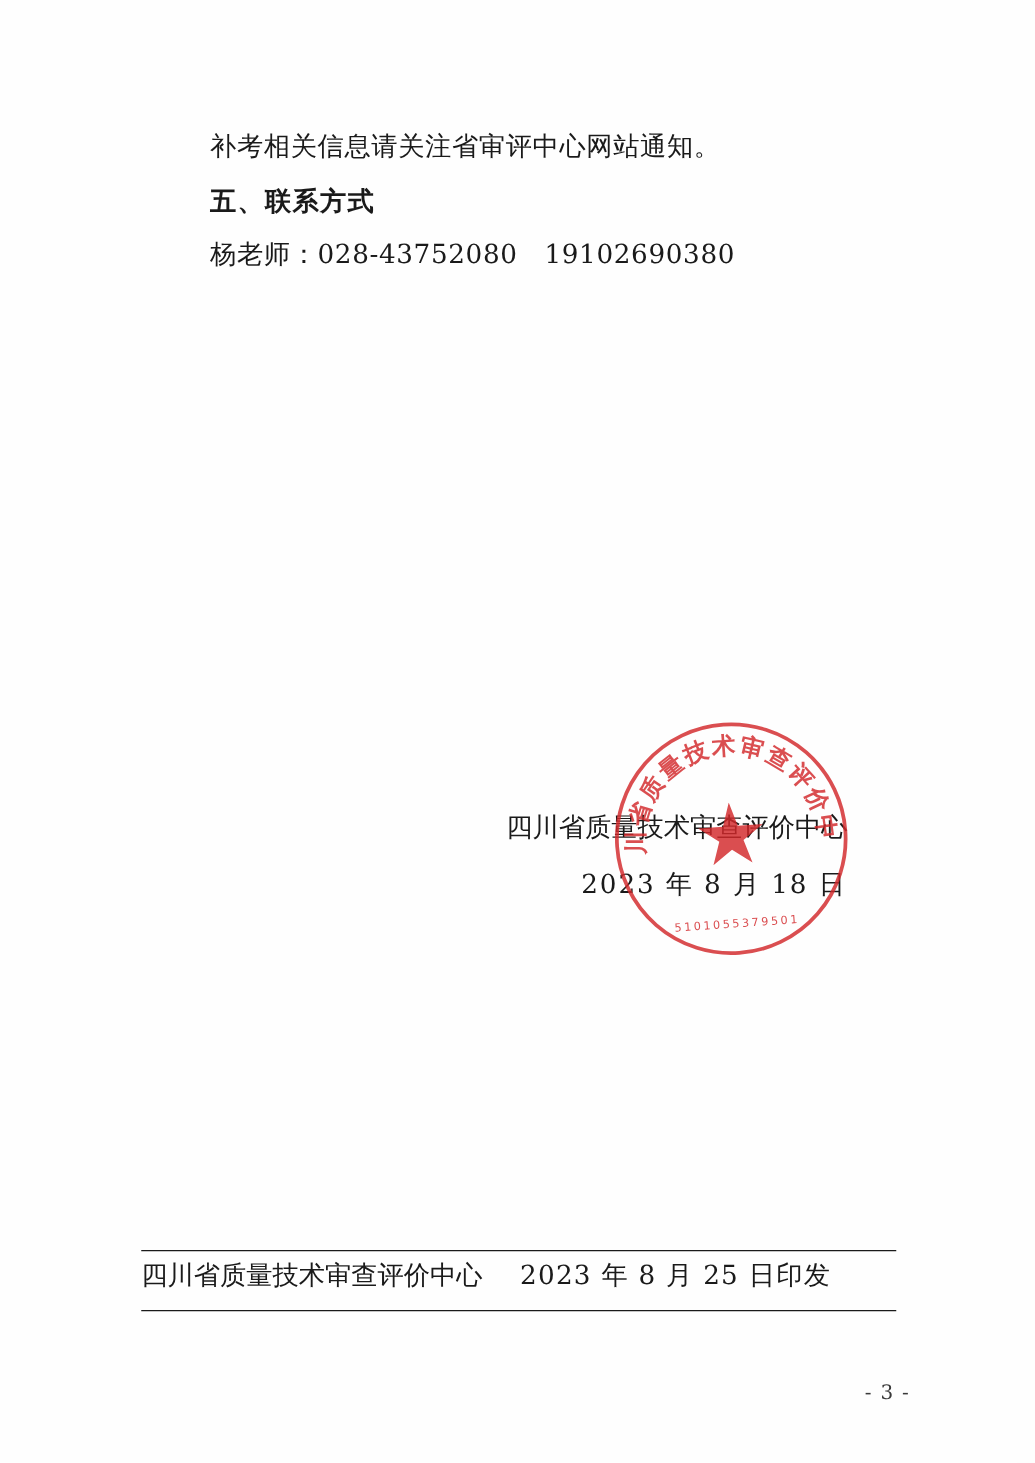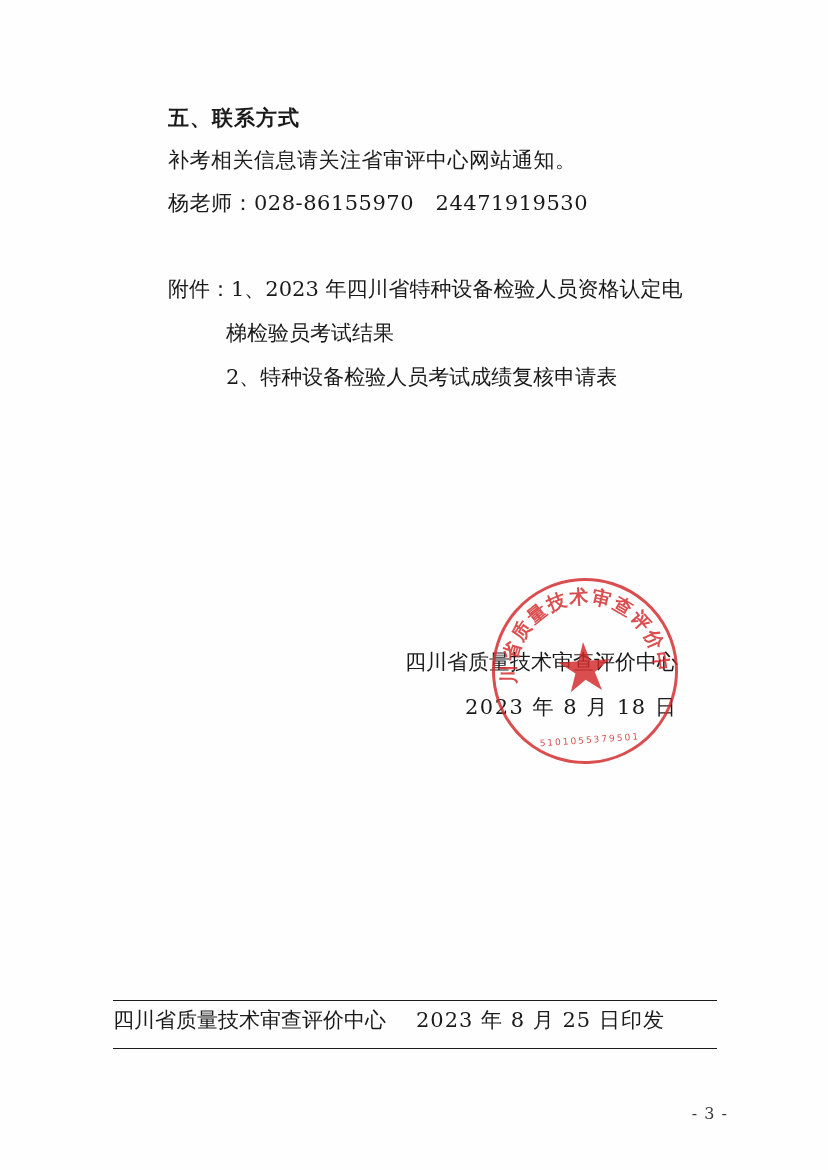--- a/index.html
+++ b/index.html
@@ -159,35 +159,30 @@
     letter-spacing: 1px;
   }
 </style>
 </head>
 <body>
 
 <div class="page">
 
   <div class="doc-body">
 
+    <div class="line">补考相关信息请关注省审评中心网站通知。</div>
+
     <div class="line bold">五、联系方式</div>
 
-    <div class="line">补考相关信息请关注省审评中心网站通知。</div>
-
-
-    <div class="line">杨老师：028-86155970　24471919530</div>
+
+    <div class="line">杨老师：028-43752080　19102690380</div>
 
 
     <div class="spacer-md"></div>
 
-    <div class="attach-block">
-      <div class="attach-line">附件：1、2023 年四川省特种设备检验人员资格认定电</div>
-      <div class="attach-line attach-indent">梯检验员考试结果</div>
-      <div class="attach-line attach-indent2">2、特种设备检验人员考试成绩复核申请表</div>
-    </div>
 
   </div>
 
   <div class="signature">
     <div class="sig-line">四川省质量技术审查评价中心</div>
     <div class="sig-line sig-date">2023 年 8 月 18 日</div>
   </div>
 
   <div class="seal">
     <div class="seal-inner"></div>

